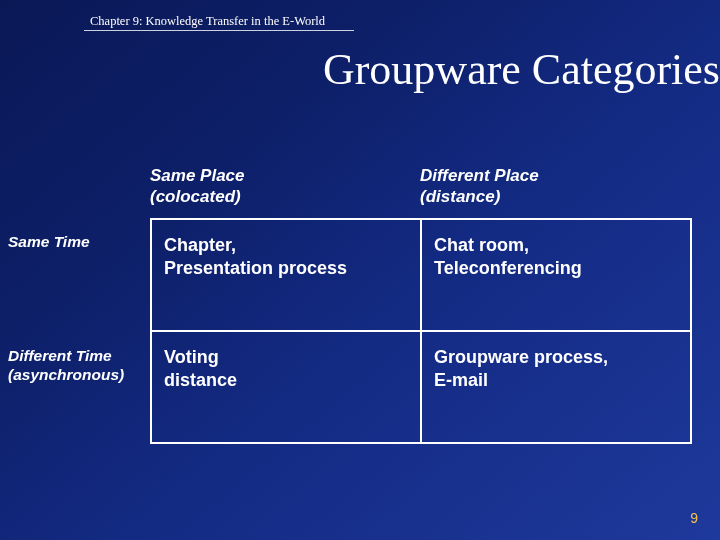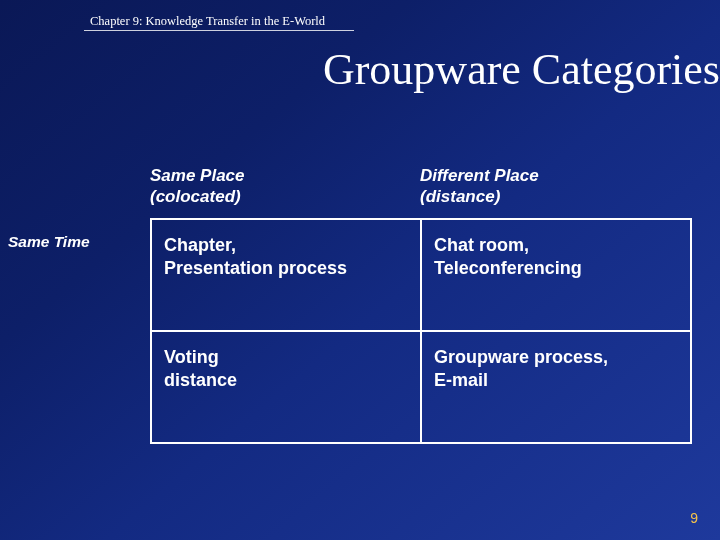--- a/index.html
+++ b/index.html
@@ -129,20 +129,24 @@
     </div>
     <div class="colhead">
       <span>Different Place</span><br>
       <span>(distance)</span>
     </div>
   </div>
 
   <div class="rowhead r1">
     <span>Same Time</span><br>
   </div>
+  <div class="rowhead r2">
+    <span>Different Time</span><br>
+    <span>(asynchronous)</span>
+  </div>
 
   <div class="matrix">
     <div class="mrow">
       <div class="mcell">
         <span>Chapter,</span><br>
         <span>Presentation process</span>
       </div>
       <div class="mcell">
         <span>Chat room,</span><br>
         <span>Teleconferencing</span>

